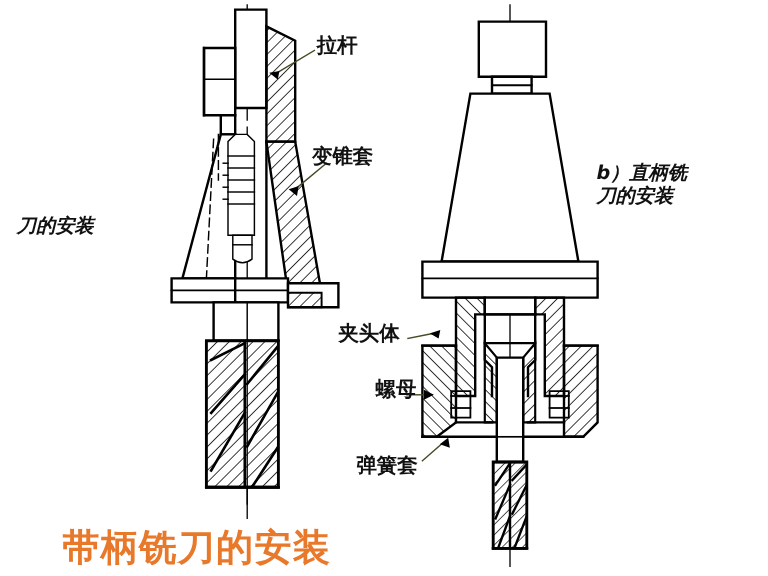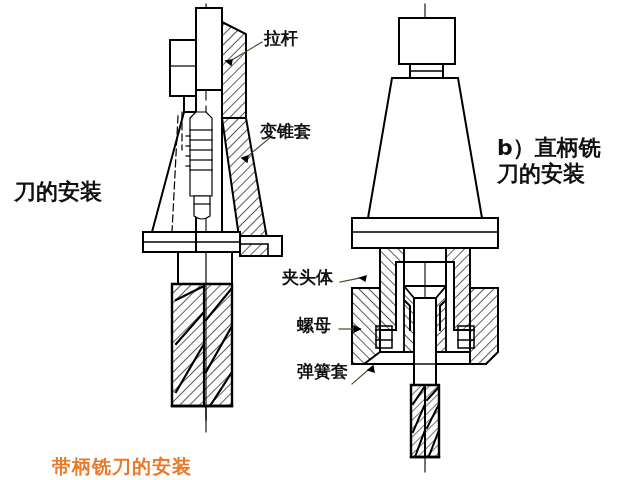--- a/index.html
+++ b/index.html
@@ -25,36 +25,35 @@
   .lbl {
     position: absolute;
     font-family: "DejaVu Sans", "Liberation Sans", sans-serif;
     font-weight: bold;
     color: #111111;
     white-space: nowrap;
     line-height: 1.18;
     letter-spacing: 0px;
   }
   .lbl-part { font-size: 17px; text-align: right; }
-  .lbl-cap  { font-size: 22px; }
+  .lbl-cap  { font-size: 16px; font-style: italic; }
   .title-orange {
     position: absolute;
     font-family: "DejaVu Sans", "Liberation Sans", sans-serif;
     font-weight: bold;
-    font-size: 19px;
+    font-size: 31px;
     color: #E8792B;
     white-space: nowrap;
     letter-spacing: 1px;
-    margin-top: 18px;
   }
   #lbl-lagan   { left: 264px; top: 28px; }
   #lbl-biantao { left: 260px; top: 121px; }
   #lbl-jiatou  { left: 282px; top: 268px; font-family: Liberation Serif, serif; }
-  #lbl-luomu   { left: 297px; top: 315px; }
-  #lbl-tanhuang{ left: 297px; top: 361px; }
+  #lbl-luomu   { left: 313px; top: 315px; }
+  #lbl-tanhuang{ left: 297px; top: 378px; }
   #cap-a { left: 14px; top: 179px; }
   #cap-b { left: 497px; top: 135px; }
   #main-title { left: 52px; top: 436px; }
 </style>
 </head>
 <body>
 
 <div id="root">
 
   <svg id="figure" viewBox="0 0 640 480">

